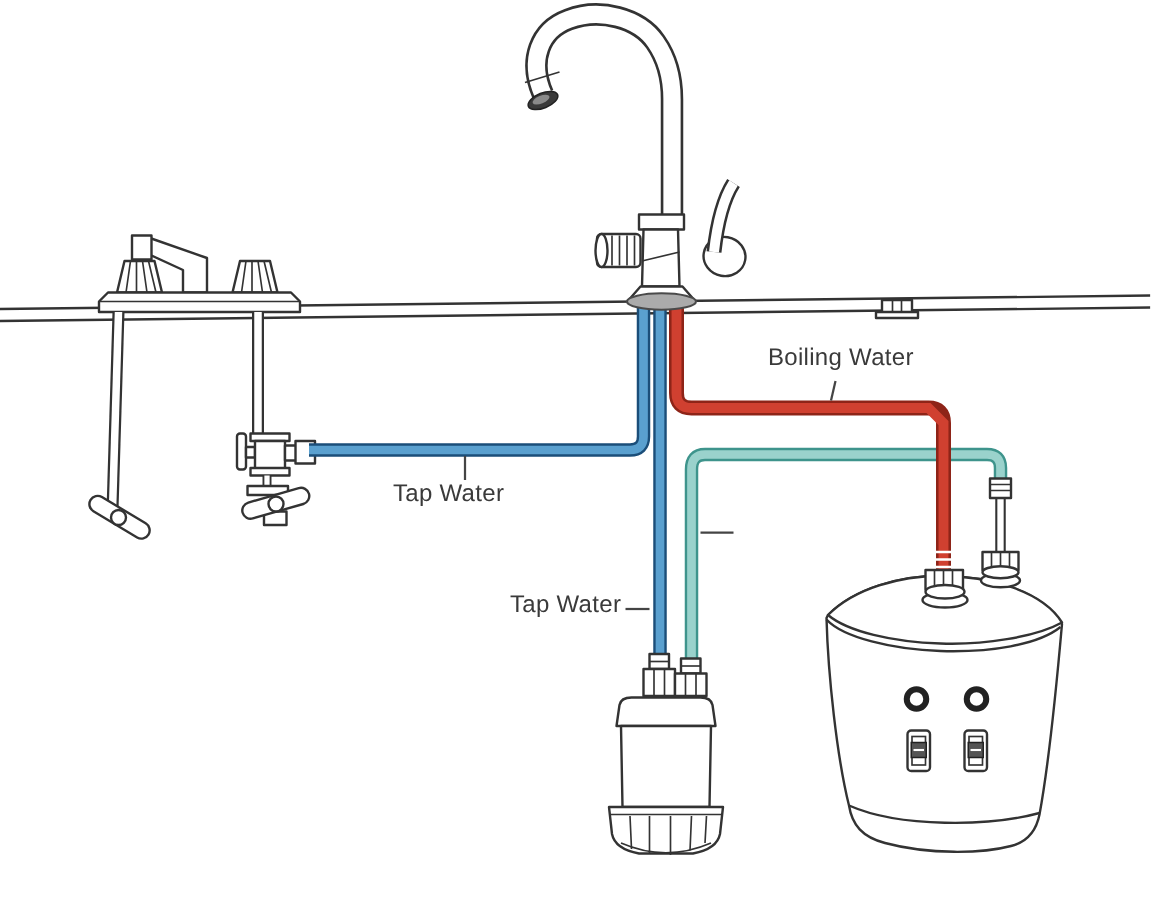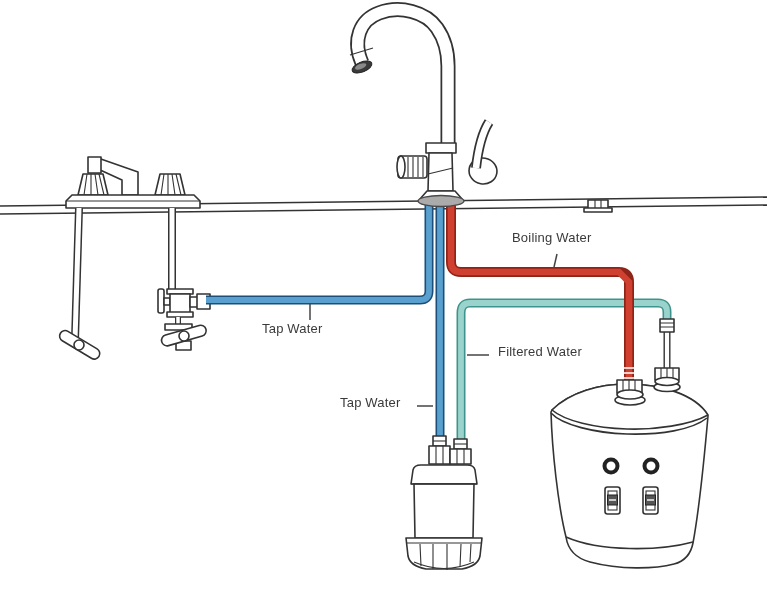--- a/index.html
+++ b/index.html
@@ -10,21 +10,21 @@
     --filtered-water-pipe:#9AD2CC;
     --filtered-water-pipe-outline:#3E948C;
     --line-art:#333333;
     --label-text:#3A3A3A;
     --background:#FFFFFF;
   }
   html,body{margin:0;padding:0;background:var(--background);}
   #stage{position:relative;width:767px;height:616px;background:var(--background);
          font-family:"Liberation Sans",sans-serif;overflow:hidden;}
   #stage svg{position:absolute;left:0;top:0;}
-  .lbl{position:absolute;font-size:13px;color:var(--label-text);white-space:nowrap;
+  .lbl{position:absolute;font-size:16px;color:var(--label-text);white-space:nowrap;
        letter-spacing:.2px;}
   
   .ln{fill:none;stroke:var(--line-art);stroke-width:1.6;stroke-linejoin:round;}
   .wh{fill:#fff;stroke:var(--line-art);stroke-width:1.6;stroke-linejoin:round;}
   .thin{fill:none;stroke:var(--line-art);stroke-width:1.1;}
   
   .tube-o{fill:none;stroke:var(--line-art);stroke-linecap:butt;}
   .tube-i{fill:none;stroke:#fff;stroke-linecap:butt;}
   
   .blue-o{fill:none;stroke:var(--tap-water-pipe-outline);stroke-width:9;}
@@ -215,14 +215,13 @@
     <path class="leader" d="M557,254 L554,267"></path>
     <path class="leader" d="M310,304 L310,320"></path>
     <path class="leader" d="M417,406 L433,406"></path>
     <path class="leader" d="M467,355 L489,355"></path>
   </g>
 </svg>
 
   <div class="lbl" style="left:512px;top:230px;">Boiling Water</div>
   <div class="lbl" style="left:262px;top:321px;">Tap Water</div>
   <div class="lbl" style="left:340px;top:395px;">Tap Water</div>
-  <div class="lbl" style="left:498px;top:344px;">Filtered Water</div>
 </div>
 
 </body></html>

